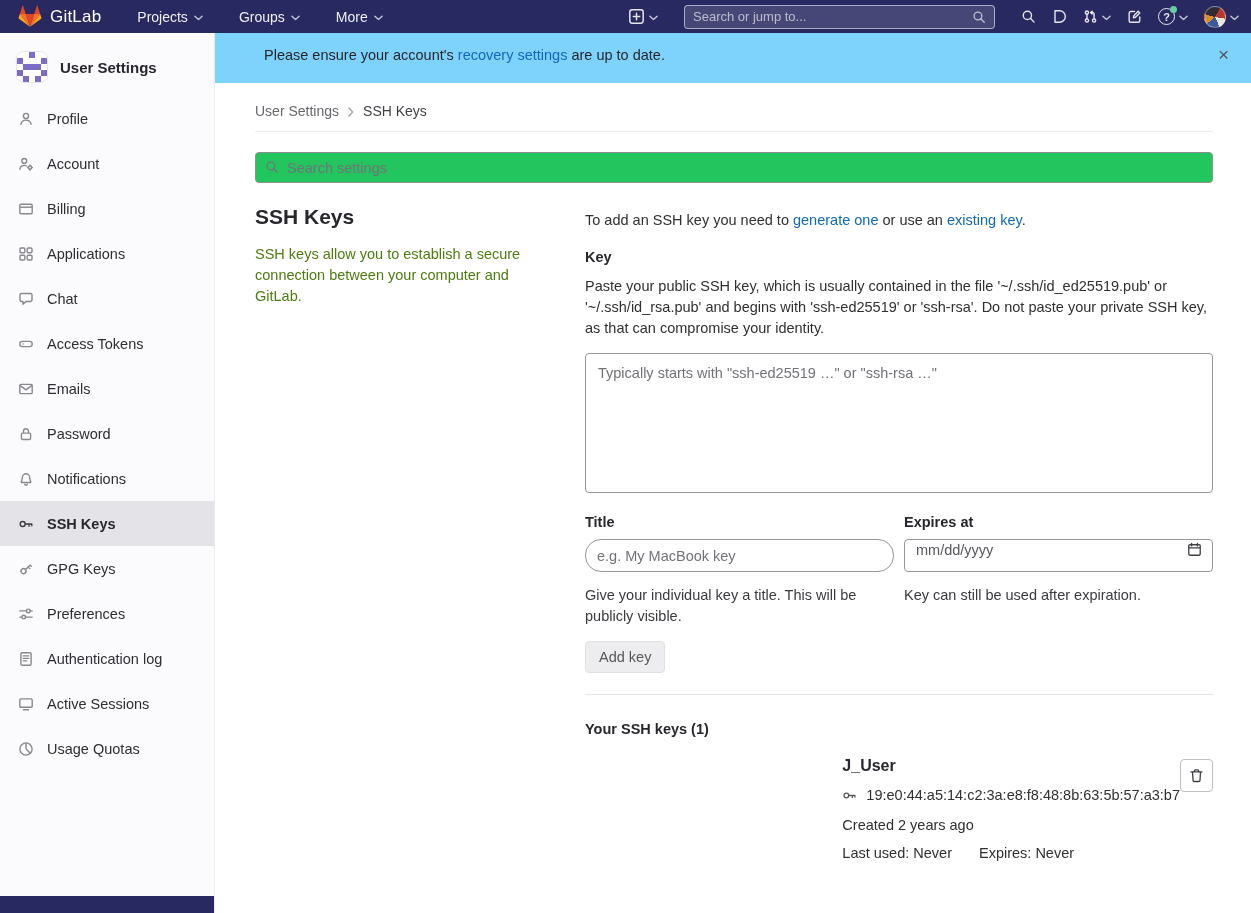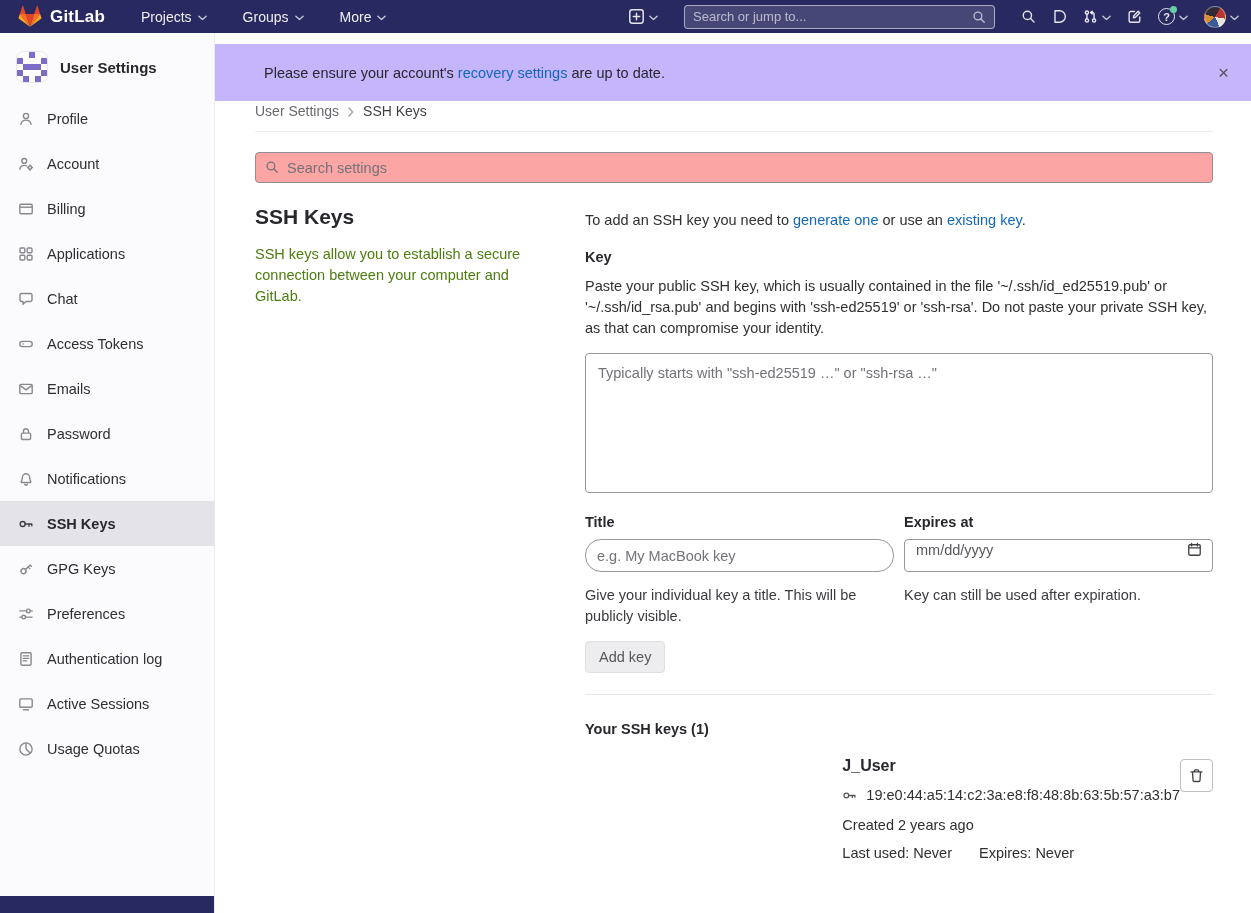--- a/index.html
+++ b/index.html
@@ -7,38 +7,38 @@
   body{font-family:"Liberation Sans",sans-serif;font-size:14px;color:#303030;background:#fff;overflow:hidden;position:relative}
   a{text-decoration:none;color:inherit;cursor:pointer}
   ul{list-style:none}
   button{font-family:inherit;cursor:pointer}
   input,textarea{font-family:inherit;outline:none}
   svg{display:block}
 
   
   .navbar{position:absolute;top:0;left:0;width:1251px;height:33px;background:#292961;display:flex;align-items:center;padding:0 12px;z-index:30}
   .nav-logo{display:flex;align-items:center;gap:8px;margin:0 36px 0 6px}
-  .nav-logo-text{color:#fff;font-size:17px;font-weight:700;letter-spacing:.2px}
+  .nav-logo-text{color:#fff;font-size:17px;font-weight:400;letter-spacing:.2px}
   .nav-menu{display:flex;align-items:center;gap:36px}
   .nav-link{display:flex;align-items:center;gap:6px;color:rgba(255,255,255,.92);font-size:14px}
   .chev{color:rgba(255,255,255,.72);display:flex;margin-top:2px}
   .nav-right{margin-left:auto;display:flex;align-items:center;gap:16px}
   .nav-iconbtn{display:flex;align-items:center;gap:4px;color:rgba(255,255,255,.88)}
   .nav-search{display:flex;align-items:center;width:311px;height:24px;border:1px solid rgba(255,255,255,.55);background:rgba(255,255,255,.14);border-radius:4px;padding:0 8px;margin:0 10px}
   .nav-search input{flex:1;background:transparent;border:none;color:#fff;font-size:13px}
   .nav-search input::placeholder{color:rgba(255,255,255,.62)}
   .nav-search .mag{color:rgba(255,255,255,.65)}
   .help-wrap{position:relative}
   .help-circle{position:relative;display:flex;align-items:center;justify-content:center;width:17px;height:17px;border:1.6px solid rgba(255,255,255,.88);border-radius:50%;font-size:11px;font-weight:700;color:rgba(255,255,255,.88)}
   .help-circle::before{content:"?"}
   .help-dot{position:absolute;top:-3px;right:-3px;width:7px;height:7px;border-radius:50%;background:#63d1a2}
   .nav-avatar{width:22px;height:22px;border-radius:50%;border:1px solid rgba(255,255,255,.35);background:conic-gradient(from 30deg,#b8352f 0 70deg,#e8e4de 70deg 125deg,#3a5a9b 125deg 200deg,#d98f2b 200deg 255deg,#2f2a33 255deg 360deg)}
 
   
-  .alert{position:absolute;top:44px;left:215px;width:1036px;height:57px;background:#c4b5fd;display:flex;align-items:center;padding:0 16px 0 49px;z-index:20}
+  .alert{position:absolute;top:26px;left:215px;width:1036px;height:57px;background:#7dd3fc;display:flex;align-items:center;padding:0 16px 0 49px;z-index:20}
   .alert p{font-size:14.5px;color:#28272d}
   .alert a{color:#1068bf}
   .alert-close{margin-left:auto;background:none;border:none;font-size:19px;color:#57565c;line-height:1;padding:2px 6px}
 
   
   .sidebar{position:absolute;top:33px;left:0;width:215px;height:880px;background:#fbfafd;border-right:1px solid #ececef;z-index:25}
   .sidebar-header{display:flex;align-items:center;gap:12px;padding:18px 16px 13px}
   .sidebar-avatar{width:32px;height:32px;border-radius:8px;overflow:hidden;border:1px solid #e5e4ea;flex:none}
   .sidebar-title{font-size:15px;font-weight:700;color:#28272d}
   .side-item{display:flex;align-items:center;gap:13px;height:45px;padding:0 18px;color:#2e2e33;font-size:14.5px;cursor:pointer}
@@ -47,21 +47,21 @@
   .side-item.active .sicon{color:#403f45}
   .sidebar-footer{position:absolute;bottom:0;left:0;width:100%;height:17px;background:#292961}
 
   
   .content{position:absolute;top:90px;left:215px;width:1036px;height:823px;background:#fff;padding:0 38px 0 40px;overflow:hidden}
   .breadcrumb{display:flex;align-items:center;gap:9px;padding:13px 0 12px;border-bottom:1px solid #ececec;font-size:14px}
   .crumb-parent{color:#68676d}
   .crumb-sep{color:#a6a5ab;display:flex;margin-top:1px}
   .crumb-current{color:#403f45}
   .settings-search{position:relative;margin-top:20px}
-  .settings-search input{width:100%;height:31px;border:1px solid #8f8f93;border-radius:4px;padding:0 12px 0 31px;font-size:14.5px;color:#303030;background:#fca5a5}
+  .settings-search input{width:100%;height:31px;border:1px solid #8f8f93;border-radius:4px;padding:0 12px 0 31px;font-size:14.5px;color:#303030;background:#22c55e}
   .settings-search input::placeholder{color:#737278}
   .settings-search .mag{position:absolute;left:10px;top:8px;color:#737278}
   .settings-row{display:flex;margin-top:18px}
   .col-left{width:330px;flex:none;padding-right:30px}
   .page-title{font-size:21px;font-weight:600;color:#28272d;line-height:28px;margin-top:2px}
   .page-desc{margin-top:13px;font-size:14.5px;line-height:21px;color:#4d7c0f}
   .col-right{flex:1;min-width:0}
   .sec-title{font-size:14.5px;font-weight:700;color:#28272d;margin-top:3px}
   .intro{margin-top:11px;font-size:14.5px;color:#303030}
   .intro a{color:#1068bf}

